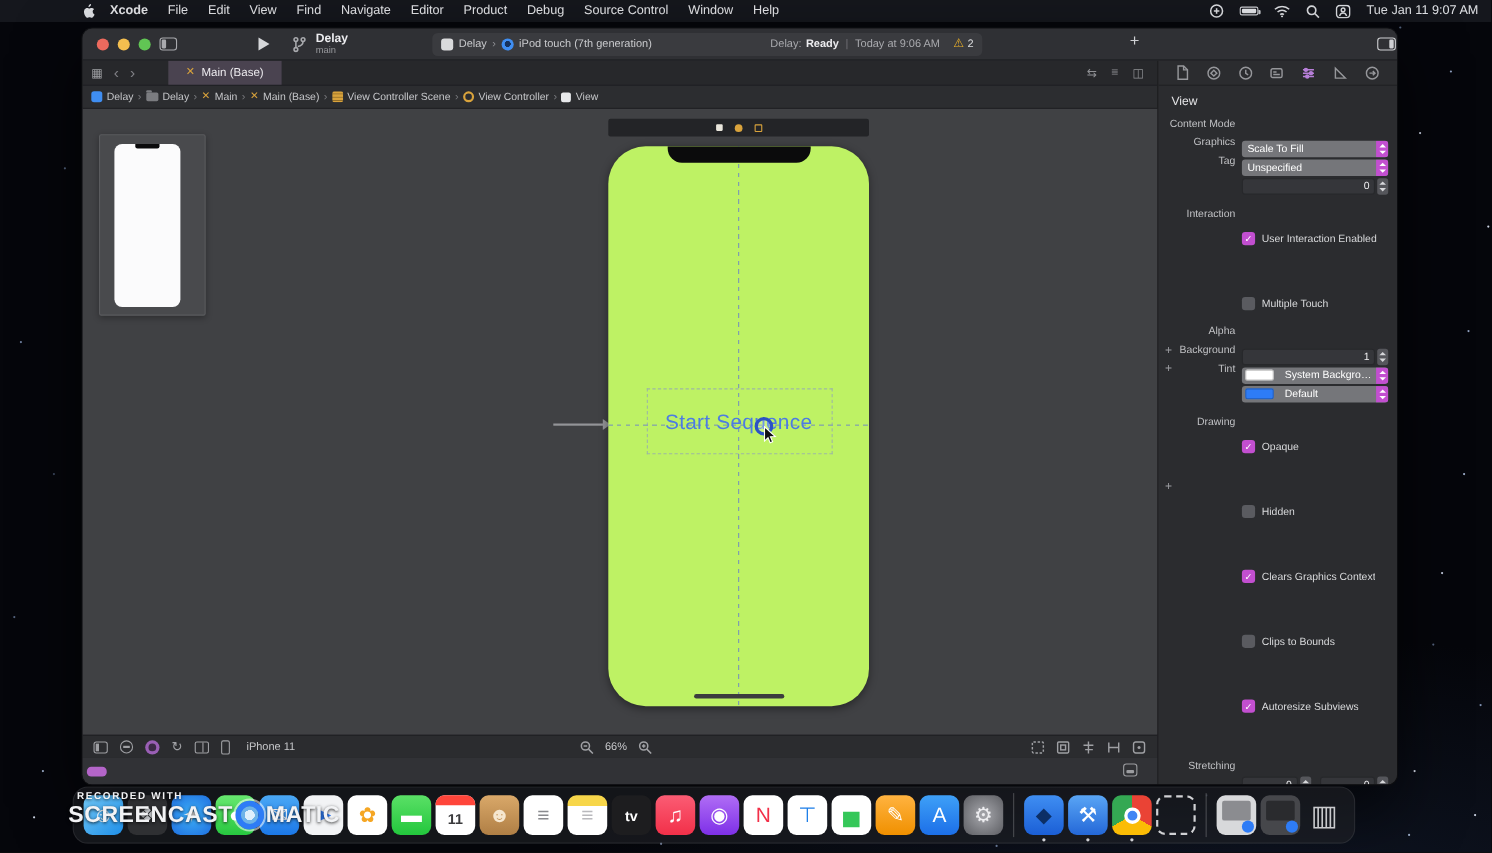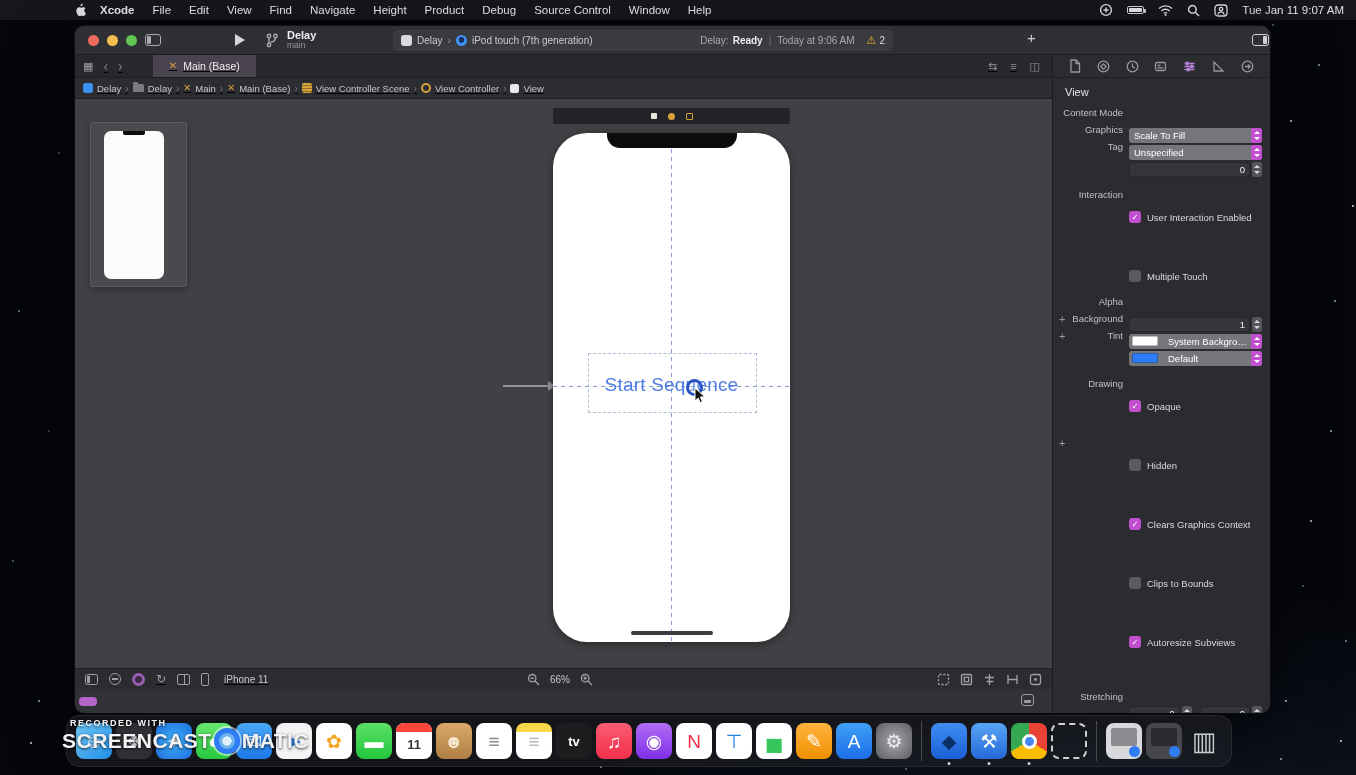--- a/index.html
+++ b/index.html
@@ -52,21 +52,21 @@
   .st-dim { color:#a9aaae; } .st-ready { color:#ededf0; font-weight:bold; } .st-sep { color:#6f7074; padding:0 2px; }
   .warn { display:flex; align-items:center; gap:3px; margin-left:12px; }
   .warn-tri { color:#f0b429; font-size:11px; line-height:1; }
   .warn-count { color:#dbdcde; }
   .lib-plus { position:absolute; left:952px; top:3px; font-size:15px; color:#cfd0d3; }
   .lib-plus::before { content:"+"; }
   .insp-toggle { left:1177px; top:8px; width:17px; height:12px; border:1.5px solid #cfd0d3; border-radius:3px; }
   .insp-toggle::before { content:""; position:absolute; right:1px; top:1px; bottom:1px; width:4px; background:#cfd0d3; border-radius:1px; }
 
   .main { flex:1; display:flex; min-height:0; }
-  .left-col { width:977px; display:flex; flex-direction:column; min-width:0;text-decoration:underline; }
+  .left-col { width:977px; display:flex; flex-direction:column; min-width:0; }
 
   
   .tabbar { height:23px; flex:0 0 auto; background:#27282b; border-bottom:1px solid #1e1f22; display:flex; align-items:center; }
   .tb-left { display:flex; align-items:center; gap:10px; padding:0 8px; color:#8f9094; }
   .grid-ic::before { content:"▦"; font-size:11px; }
   .chev { font-size:14px; color:#808186; line-height:1; }
   .chev.l::before { content:"‹"; } .chev.r::before { content:"›"; }
   .tab { margin-left:22px; height:100%; padding:0 16px; background:#4a4350; display:flex; align-items:center; gap:6px;
          font-size:10.5px; color:#eceaee; }
   .sb-x { color:#d9a33c; font-weight:bold; font-size:10px; line-height:1; }
@@ -94,21 +94,21 @@
   .canvas { flex:1; position:relative; background:#404144; overflow:hidden; }
   .minimap { position:absolute; left:15px; top:23px; width:97px; height:165px; background:#494a4d; border:1px solid #5a5b5e;
              border-radius:2px; box-shadow:0 2px 6px rgba(0,0,0,.3); }
   .mini-phone { position:absolute; left:13px; top:8px; width:60px; height:148px; background:#fbfbfc; border-radius:7px; }
   .mini-notch { position:absolute; left:50%; transform:translateX(-50%); top:0; width:22px; height:4px; background:#0b0b0c; border-radius:0 0 2px 2px; }
   .scenedock { position:absolute; left:478px; top:9px; width:237px; height:16px; background:#232427; border-radius:2px;
                display:flex; align-items:center; justify-content:center; gap:11px; }
   .sd-vc { width:6px; height:6px; background:#e9e6dc; border-radius:1px; }
   .sd-fr { width:7px; height:7px; background:#d9a33c; border-radius:50%; }
   .sd-exit { width:7px; height:7px; border:1.5px solid #d9a33c; border-radius:1px; }
-  .phone { position:absolute; left:478px; top:34px; width:237px; height:509px; background:#ffffff; border-radius:34px;
+  .phone { position:absolute; left:478px; top:34px; width:237px; height:509px; background:#bef264; border-radius:34px;
            box-shadow:0 2px 8px rgba(0,0,0,.4); overflow:hidden; }
   .notch { position:absolute; left:50%; transform:translateX(-50%); top:0; width:130px; height:15px; background:#0b0b0c; border-radius:0 0 13px 13px; }
   .vguide { position:absolute; left:118px; top:0; bottom:0; width:1px;
             background:repeating-linear-gradient(180deg,#6d86c4 0 4px, transparent 4px 8px); opacity:.85; }
   .hguide { position:absolute; top:253px; left:0; right:0; height:1px;
             background:repeating-linear-gradient(90deg,#6d86c4 0 4px, transparent 4px 8px); opacity:.85; }
   .selrect { position:absolute; left:35px; top:220px; width:169px; height:60px; border:1px dashed rgba(140,155,195,.65); }
   .ib-button-label { position:absolute; left:0; right:0; top:241px; text-align:center; font-size:19px; color:#4d7ce2; letter-spacing:.2px; }
   .homebar { position:absolute; left:50%; transform:translateX(-50%); top:498px; width:82px; height:4px; background:#3c3c3e; border-radius:2px; }
   .drag-ring { position:absolute; left:133px; top:246px; width:17px; height:17px; border:3px solid #2c53c4; border-radius:50%;
@@ -212,21 +212,21 @@
           <path d="M8.4 2.8c.5-.6.8-1.4.7-2.2-.7 0-1.5.5-2 1.1-.4.5-.8 1.3-.7 2.1.8.1 1.5-.4 2-1zM10.8 8.6c0-1.7 1.4-2.5 1.4-2.5-.8-1.1-2-1.3-2.4-1.3-1-.1-2 .6-2.5.6-.5 0-1.3-.6-2.2-.6-1.1 0-2.2.7-2.8 1.7-1.2 2.1-.3 5.2.9 6.9.6.8 1.2 1.7 2.1 1.7.9 0 1.2-.5 2.2-.5s1.3.5 2.2.5c.9 0 1.5-.8 2.1-1.6.7-.9.9-1.8.9-1.9 0 0-1.8-.7-1.9-3z"></path>
         </svg>
     </span>
     <span class="menu-items">
         <span class="mitem active">Xcode</span>
         <span class="mitem">File</span>
         <span class="mitem">Edit</span>
         <span class="mitem">View</span>
         <span class="mitem">Find</span>
         <span class="mitem">Navigate</span>
-        <span class="mitem">Height</span>
+        <span class="mitem">Editor</span>
         <span class="mitem">Product</span>
         <span class="mitem">Debug</span>
         <span class="mitem">Source Control</span>
         <span class="mitem">Window</span>
         <span class="mitem">Help</span>
       </span>
     <span class="mb-right">
       <span class="mb-ic">
         <svg width="14" height="14" viewBox="0 0 14 14" fill="none" stroke="currentColor" stroke-width="1.4">
             <circle cx="7" cy="7" r="5.4"></circle>

